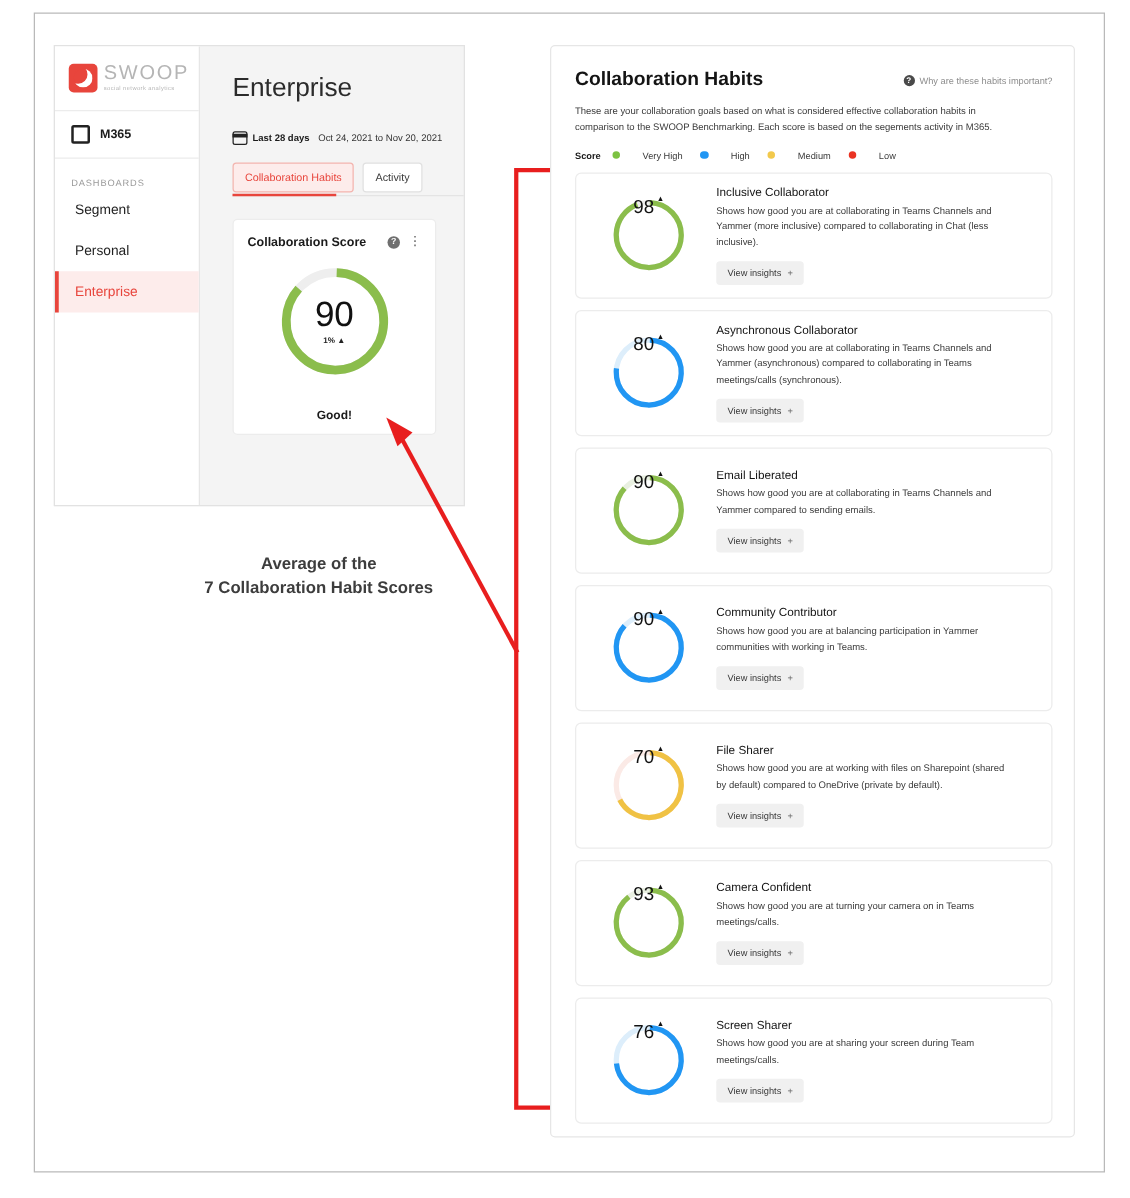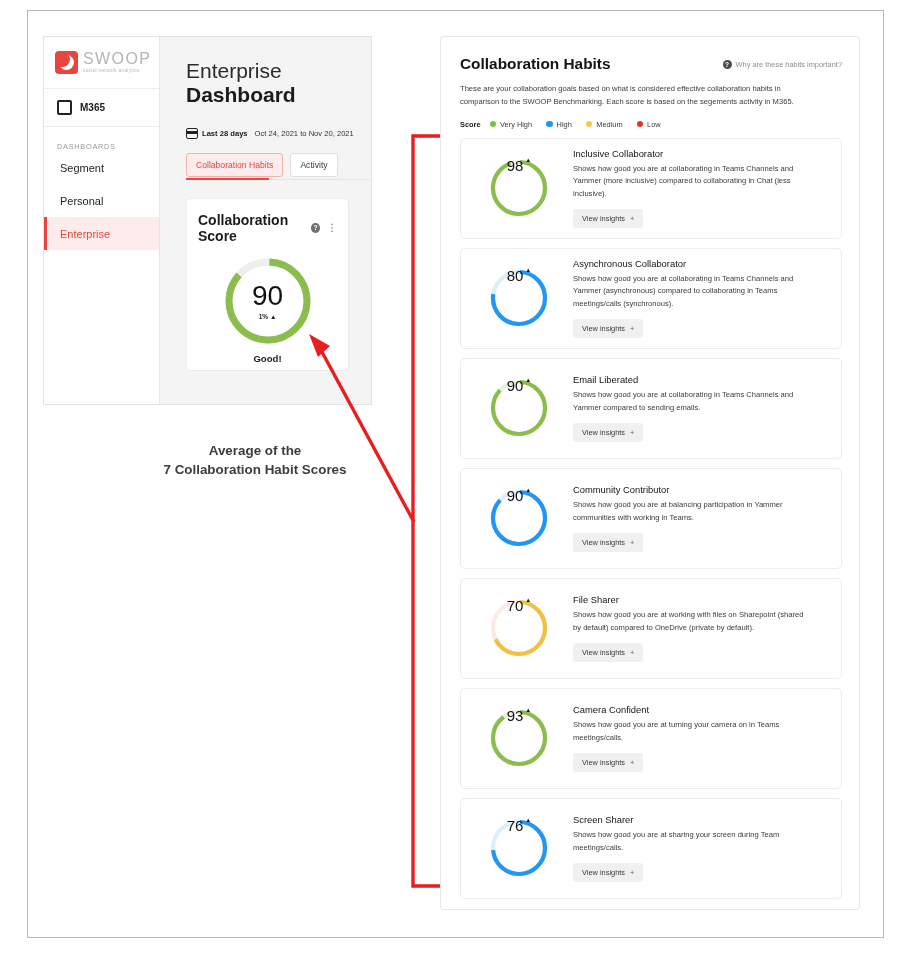--- a/index.html
+++ b/index.html
@@ -124,38 +124,38 @@
   }
 
   .score-card {
     margin-top: 21px; width: 163px; height: 173px;
     background: #fff; border: 1px solid #ececec; border-radius: 4px;
     padding: 13px 0 0 0; position: relative;
   }
   .score-card-head {
     display: flex; align-items: center; padding: 0 11px;
   }
-  .score-card-title { font-size: 14px; font-weight: 700; color: #1b1b1b; }
+  .score-card-title { font-size: 10px; font-weight: 700; color: #1b1b1b; }
   .help-dot {
     width: 10px; height: 10px; border-radius: 50%; background: #6f6f6f;
     color: #fff; font-size: 7px; line-height: 10px; text-align: center;
     margin-left: auto; font-weight: 700;
   }
   .kebab { margin-left: 7px; font-size: 10px; color: #555; line-height: 8px; letter-spacing:0; }
 
   .gauge-big { position: relative; width: 92px; height: 92px; margin: 11px auto 0; }
   .gauge-center-big {
     position: absolute; inset: 0; display: flex; flex-direction: column;
     align-items: center; justify-content: center;
   }
   .gauge-val-big { font-size: 28px; font-weight: 400; color: #111; line-height: 1; }
   .gauge-delta-big { font-size: 6.5px; font-weight: 700; color: #222; margin-top: 3px; }
   .score-status {
     text-align: center; font-size: 9.6px; font-weight: 700; color: #1b1b1b;
-    margin-top: 6px;
+    margin-top: 24px;
   }
 
   
   .annotation {
     position: absolute; left: 110px; top: 441px; width: 290px;
     text-align: center; font-size: 13.4px; font-weight: 700;
     color: #3d3d3d; line-height: 1.42;
   }
   .overlay-svg { position: absolute; left: 0; top: 0; width: 904px; height: 958px; pointer-events: none; }
 
@@ -178,21 +178,21 @@
   }
   .habits-desc {
     margin-top: 9px; font-size: 7.6px; color: #3b3b3b; line-height: 1.75;
     width: 348px;
   }
   .legend-row {
     display: flex; gap: 6px; margin-top: 11px;
     font-size: 7.4px; color: #3b3b3b;
   }
   .legend-label { font-weight: 700; color: #1b1b1b; margin-right: 3px; }
-  .legend-item { display: flex; align-items: center; gap: 4px; margin-right: 8px; }
+  .legend-item { display: flex; align-items: center; gap: 18px; margin-right: 8px; }
   .legend-dot { width: 6.5px; height: 6.5px; border-radius: 50%; }
 
   .habit-card {
     margin-top: 9px; height: 101px; background: #fff;
     border: 1px solid #ececec; border-radius: 5px;
     display: flex; align-items: center; padding: 0 14px 0 13px;
   }
   .gauge-sm { position: relative; width: 62px; height: 62px; flex: 0 0 auto; margin-left: 14px; }
   .gauge-sm-center {
     position: absolute; inset: 0; display: flex; align-items: flex-start;
@@ -239,21 +239,20 @@
       <div class="nav-item">
         <span>Personal</span>
       </div>
       <div class="nav-item active">
         <span>Enterprise</span>
       </div>
     </div>
 
     <div class="app-main">
       <div class="dash-title-1">Enterprise</div>
-      <div class="dash-title-2">Dashboard</div>
 
       <div class="date-row">
         <span class="cal-icon"></span>
         <span class="date-strong">Last 28 days</span>
         <span class="date-range">Oct 24, 2021 to Nov 20, 2021</span>
       </div>
 
       <div class="tabs-row">
         <div class="tabs-underline"></div>
         <div class="tab">Collaboration Habits</div>

